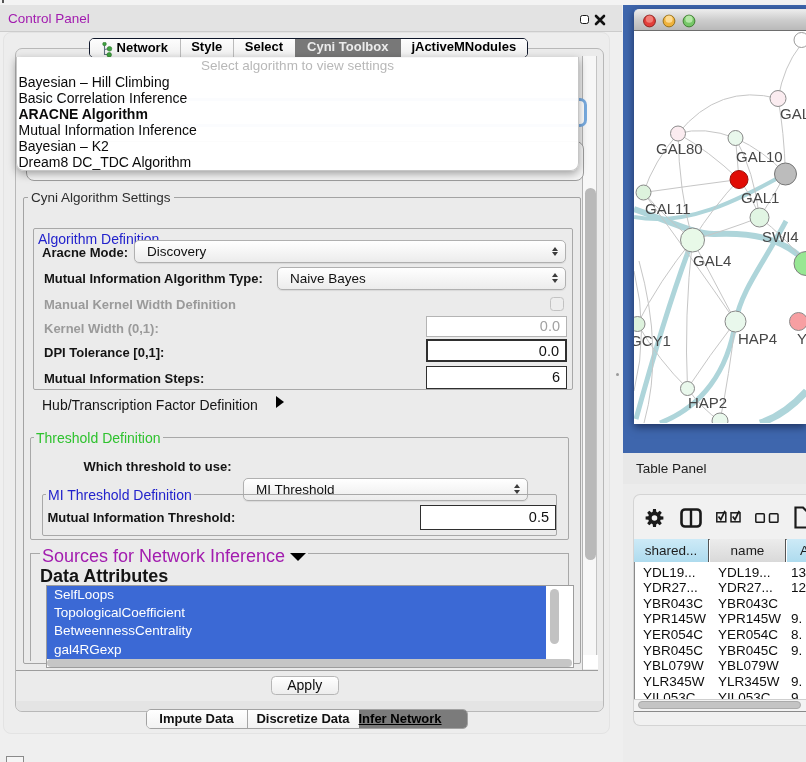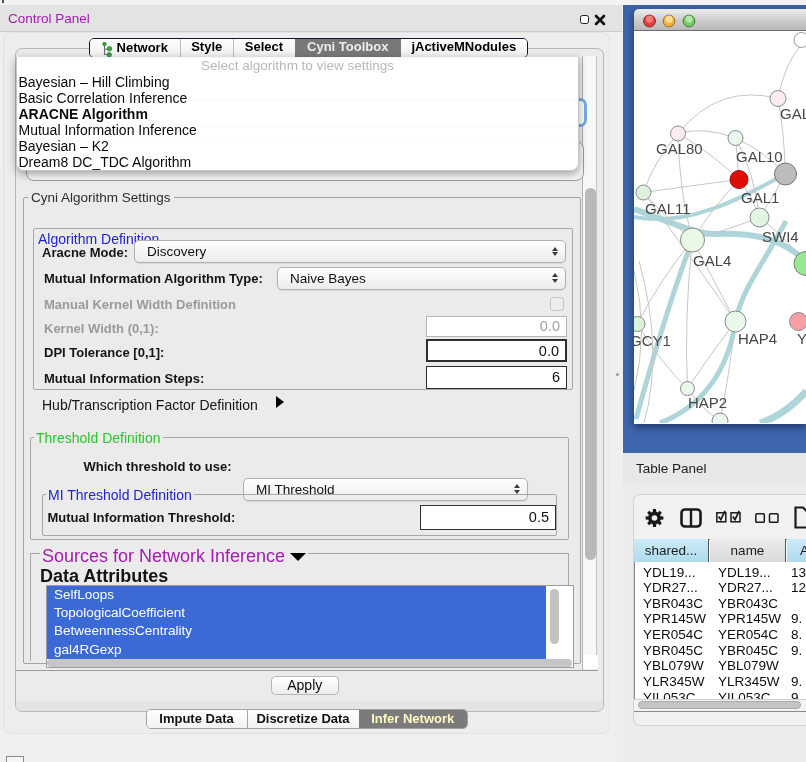--- a/index.html
+++ b/index.html
@@ -114,21 +114,21 @@
 <div class="abs" style="left:582.5px;top:655px;width:15px;height:14px;background:#ffffff;"></div>
 <div class="abs" style="left:16px;top:669.5px;width:582px;height:1.5px;background:#9c9c9c;"></div>
 
 <div class="abs" style="left:271px;top:676px;width:67.5px;height:18.5px;border:1px solid #b6b6b6;border-radius:4.5px;background:linear-gradient(#ffffff,#ededed);text-align:center;font-size:14px;color:#0d0d0d;line-height:17px;">Apply</div>
 
 <div class="abs" style="left:16px;top:701px;width:587px;height:10px;background:#e4e4e4;border-radius:0 0 7px 7px;"></div>
 
 <div class="abs" style="left:145.5px;top:709px;width:322.5px;height:19.5px;border-radius:5px;overflow:hidden;display:flex;border:1px solid #a2a2a2;font-size:13px;font-weight:bold;">
   <div style="width:101px;background:linear-gradient(#ffffff,#f2f2f2);color:#111;text-align:center;line-height:18px;border-right:1px solid #a6a6a6;">Impute Data</div>
   <div style="width:111px;background:linear-gradient(#ffffff,#f2f2f2);color:#111;text-align:center;line-height:18px;">Discretize Data</div>
-  <div style="flex:1;background:#7b7b7b;color:#fef9c3;text-align:center;line-height:18px;">Infer Network</div>
+  <div style="flex:1;background:#7b7b7b;color:#000000;line-height:18px;text-decoration:underline;">Infer Network</div>
 </div>
 
 <div class="abs" style="left:616px;top:373px;width:3px;height:3px;background:#9a9a9a;border-radius:50%;"></div>
 
 <div class="abs" style="left:6px;top:756px;width:18px;height:10px;border:1.5px solid #8a8a8a;background:#f5f5f5;"></div>
 
 <div class="abs" style="left:88.5px;top:37.5px;width:439px;height:20px;border:1px solid #0f172a;border-radius:5px;overflow:hidden;display:flex;font-size:13px;font-weight:bold;color:#000;">
   <div style="width:91.5px;background:linear-gradient(#fdfdfd,#efefef);display:flex;align-items:center;justify-content:center;border-right:1px solid #bbb;gap:4px;">
       <svg width="11" height="16" viewBox="0 0 11 16" style="margin-top:4px;">
         <path d="M2.5 3 L2.5 12.5 L6.5 12.5 M2.5 7.5 L6.5 6.8" stroke="#5f6f7f" stroke-width="1.1" fill="none"></path>

